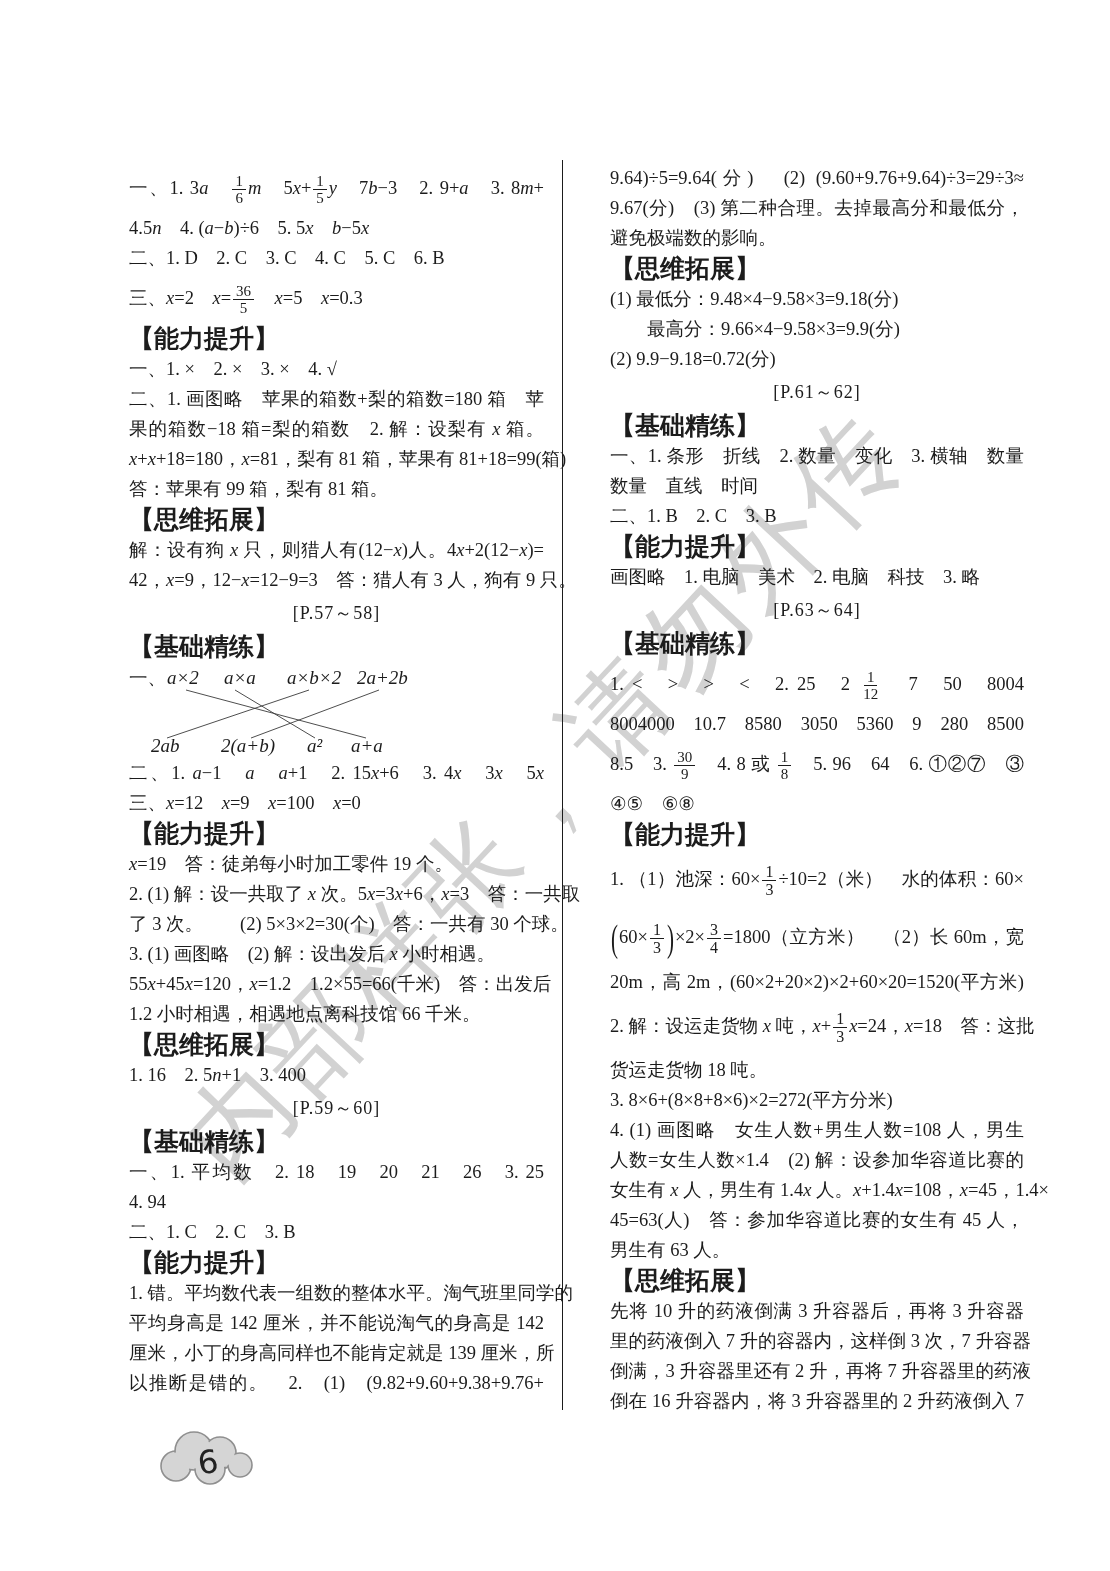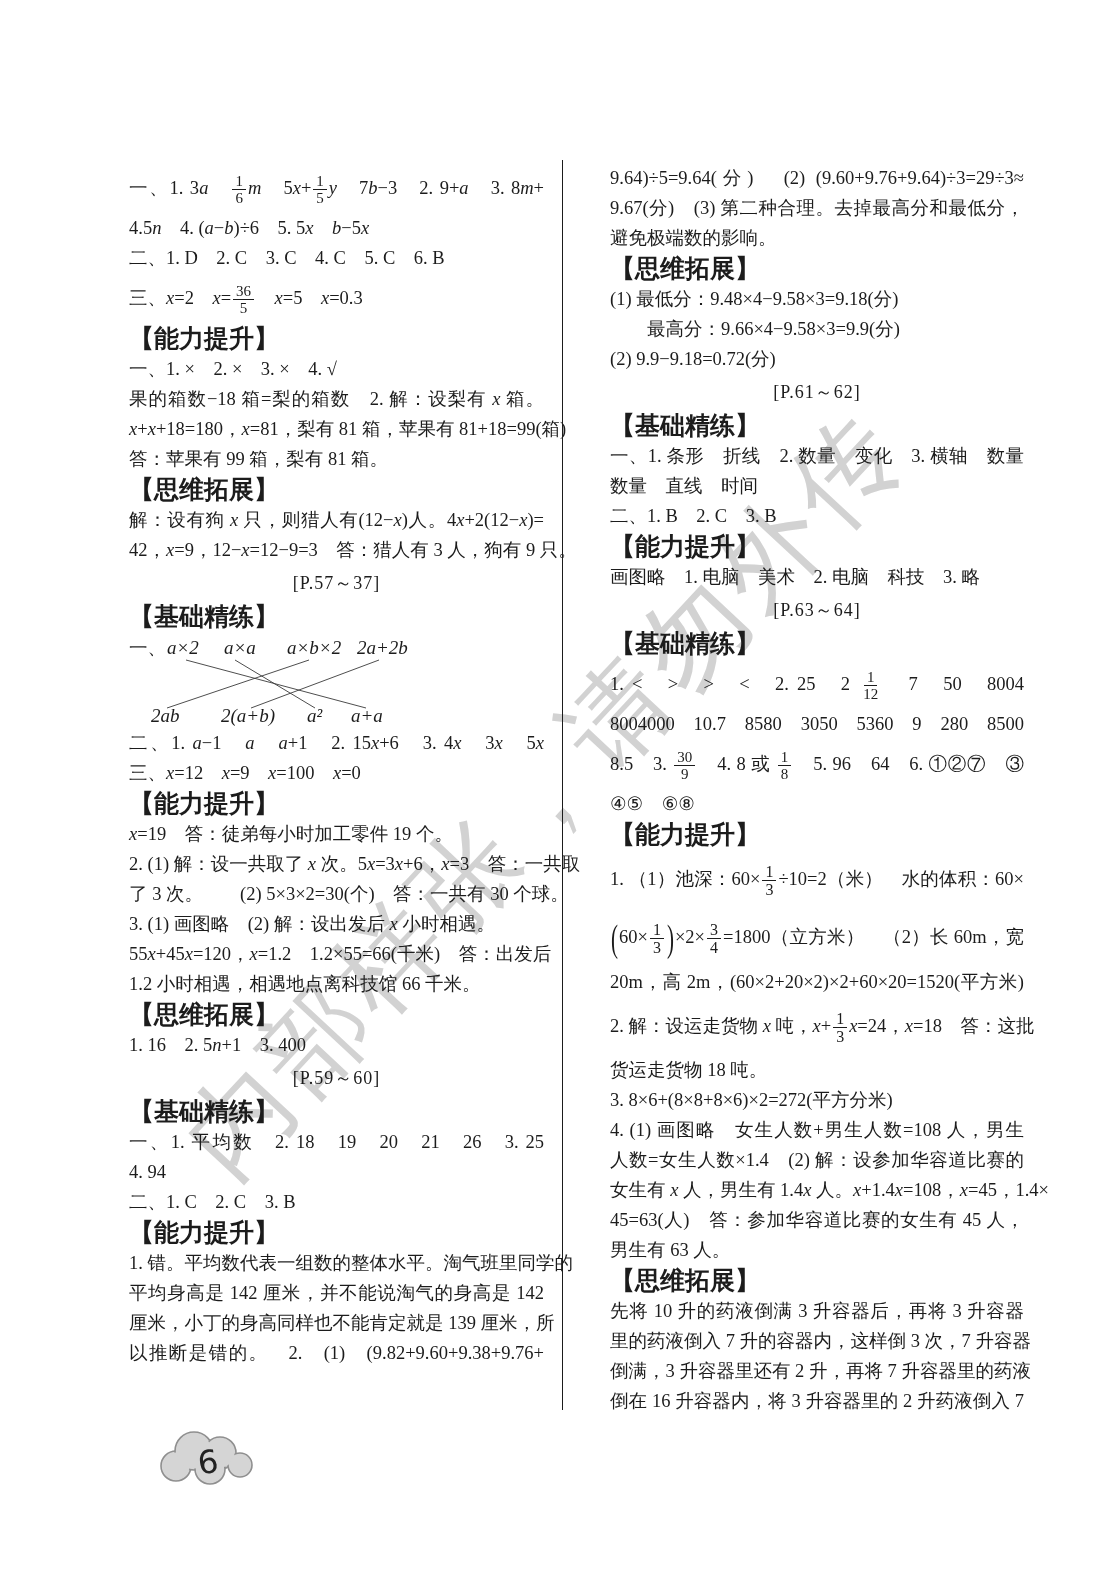--- a/index.html
+++ b/index.html
@@ -46,27 +46,28 @@
           <span class="fd">5</span>
         </span><span class="it">y</span>　7<span class="it">b</span>−3　2. 9+<span class="it">a</span>　3. 8<span class="it">m</span>+</div>
       <div class="line">4.5<span class="it">n</span>　4. (<span class="it">a</span>−<span class="it">b</span>)÷6　5. 5<span class="it">x</span>　<span class="it">b</span>−5<span class="it">x</span></div>
       <div class="line">二、1. D　2. C　3. C　4. C　5. C　6. B</div>
       <div class="line tall">三、<span class="it">x</span>=2　<span class="it">x</span>=<span class="frac">
           <span class="fn">36</span>
           <span class="fd">5</span>
         </span>　<span class="it">x</span>=5　<span class="it">x</span>=0.3</div>
       <div class="line heading">【能力提升】</div>
       <div class="line">一、1. ×　2. ×　3. ×　4. √</div>
+      <div class="line j">二、1. 画图略　苹果的箱数+梨的箱数=180 箱　苹</div>
       <div class="line j">果的箱数−18 箱=梨的箱数　2. 解：设梨有 <span class="it">x</span> 箱。</div>
       <div class="line j"><span class="it">x</span>+<span class="it">x</span>+18=180，<span class="it">x</span>=81，梨有 81 箱，苹果有 81+18=99(箱)</div>
       <div class="line">答：苹果有 99 箱，梨有 81 箱。</div>
       <div class="line heading">【思维拓展】</div>
       <div class="line j">解：设有狗 <span class="it">x</span> 只，则猎人有(12−<span class="it">x</span>)人。4<span class="it">x</span>+2(12−<span class="it">x</span>)=</div>
       <div class="line j">42，<span class="it">x</span>=9，12−<span class="it">x</span>=12−9=3　答：猎人有 3 人，狗有 9 只。</div>
-      <div class="line pageref">[P.57～37]</div>
+      <div class="line pageref">[P.57～58]</div>
       <div class="line heading">【基础精练】</div>
     <div class="line matchblock">
       <svg width="415" height="96" viewBox="0 0 415 96">
         <text class="mprefix" x="0" y="22">一、</text>
         <text class="mlabel" x="38" y="22">a×2</text>
         <text class="mlabel" x="95" y="22">a×a</text>
         <text class="mlabel" x="158" y="22">a×b×2</text>
         <text class="mlabel" x="228" y="22">2a+2b</text>
         <text class="mlabel" x="22" y="90">2ab</text>
         <text class="mlabel" x="92" y="90">2(a+b)</text>

